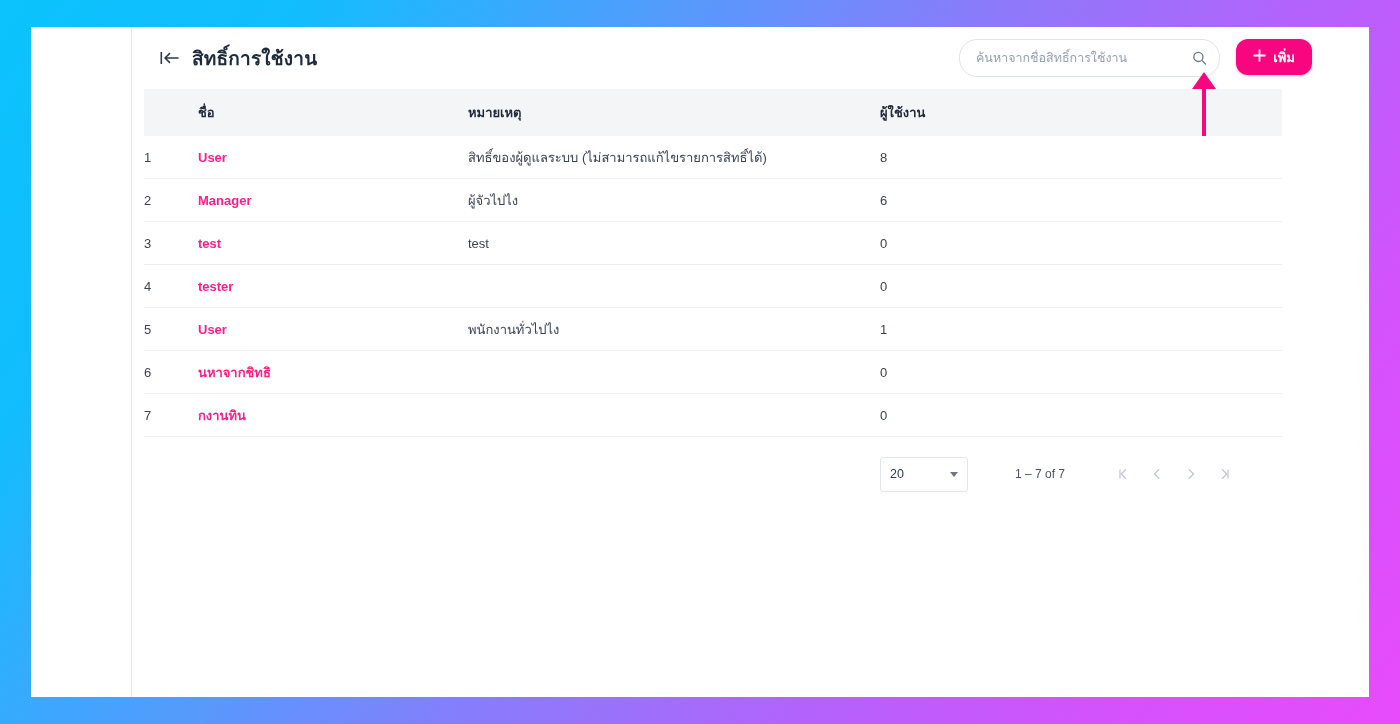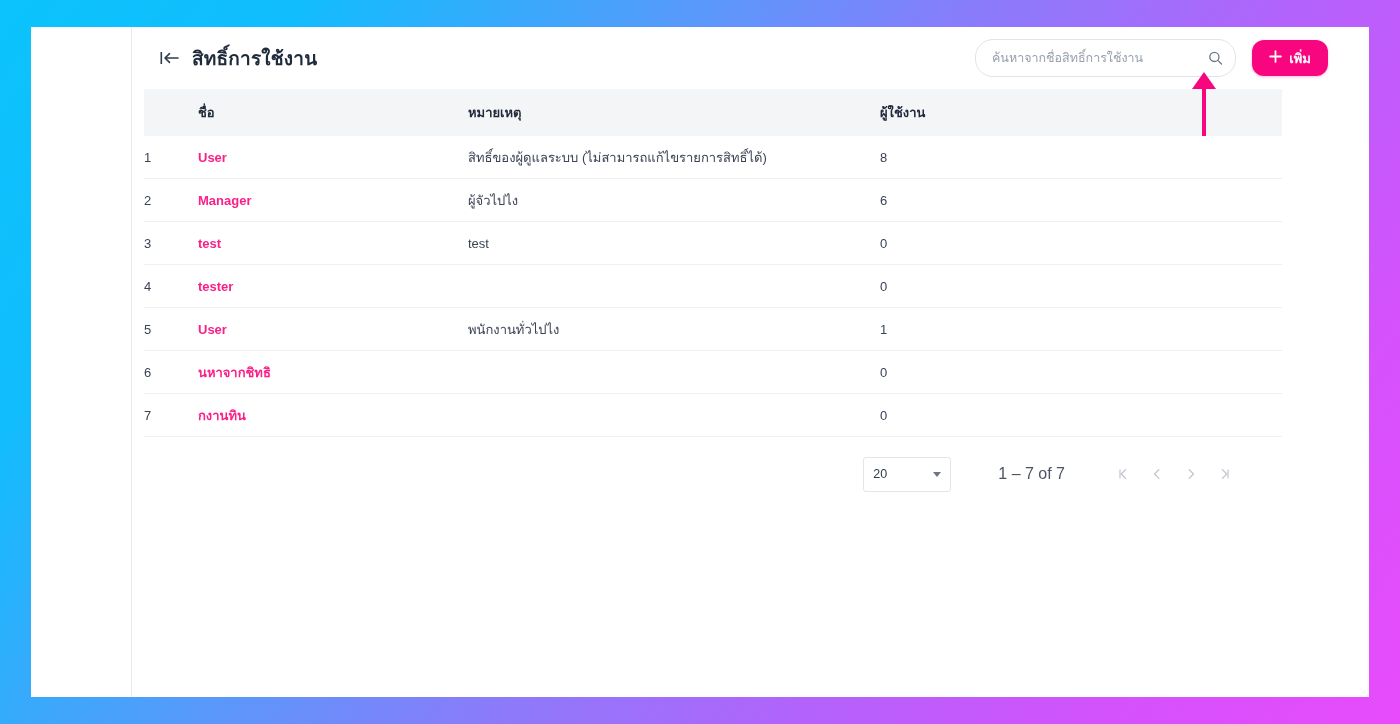--- a/index.html
+++ b/index.html
@@ -56,21 +56,21 @@
     bottom: 0;
     background: #ffffff;
   }
 
   
   .page-header {
     position: relative;
     height: 62px;
     display: flex;
     align-items: center;
-    padding: 0 0 0 28px;
+    padding: 0 16px 0 28px;
     background: #ffffff;
   }
   .collapse-icon {
     display: inline-flex;
     align-items: center;
     color: #2e3a4d;
     margin-right: 12px;
     line-height: 1;
     cursor: pointer;
   }
@@ -80,21 +80,20 @@
     font-size: 19px;
     font-weight: bold;
     color: #1f2a3a;
     letter-spacing: .2px;
     white-space: nowrap;
   }
 
   .header-right {
     margin-left: auto;
     display: flex;
-    align-items: center;
     gap: 16px;
     padding-right: 41px;
   }
 
   .search-box {
     position: relative;
     width: 259px;
     height: 36px;
     border: 1px solid #dfe3ea;
     border-radius: 18px;
@@ -217,21 +216,21 @@
     cursor: pointer;
     background: #fff;
   }
   .caret {
     width: 0; height: 0;
     border-left: 4.5px solid transparent;
     border-right: 4.5px solid transparent;
     border-top: 5px solid #6d7686;
   }
   .range-label {
-    font-size: 16px;
+    font-size: 12px;
     color: #4a5musical;
     color: #4a5263;
     margin-left: 32px;
     white-space: nowrap;
   }
   .pager-btns {
     display: flex;
     align-items: center;
     margin-left: 26px;
     gap: 0;

